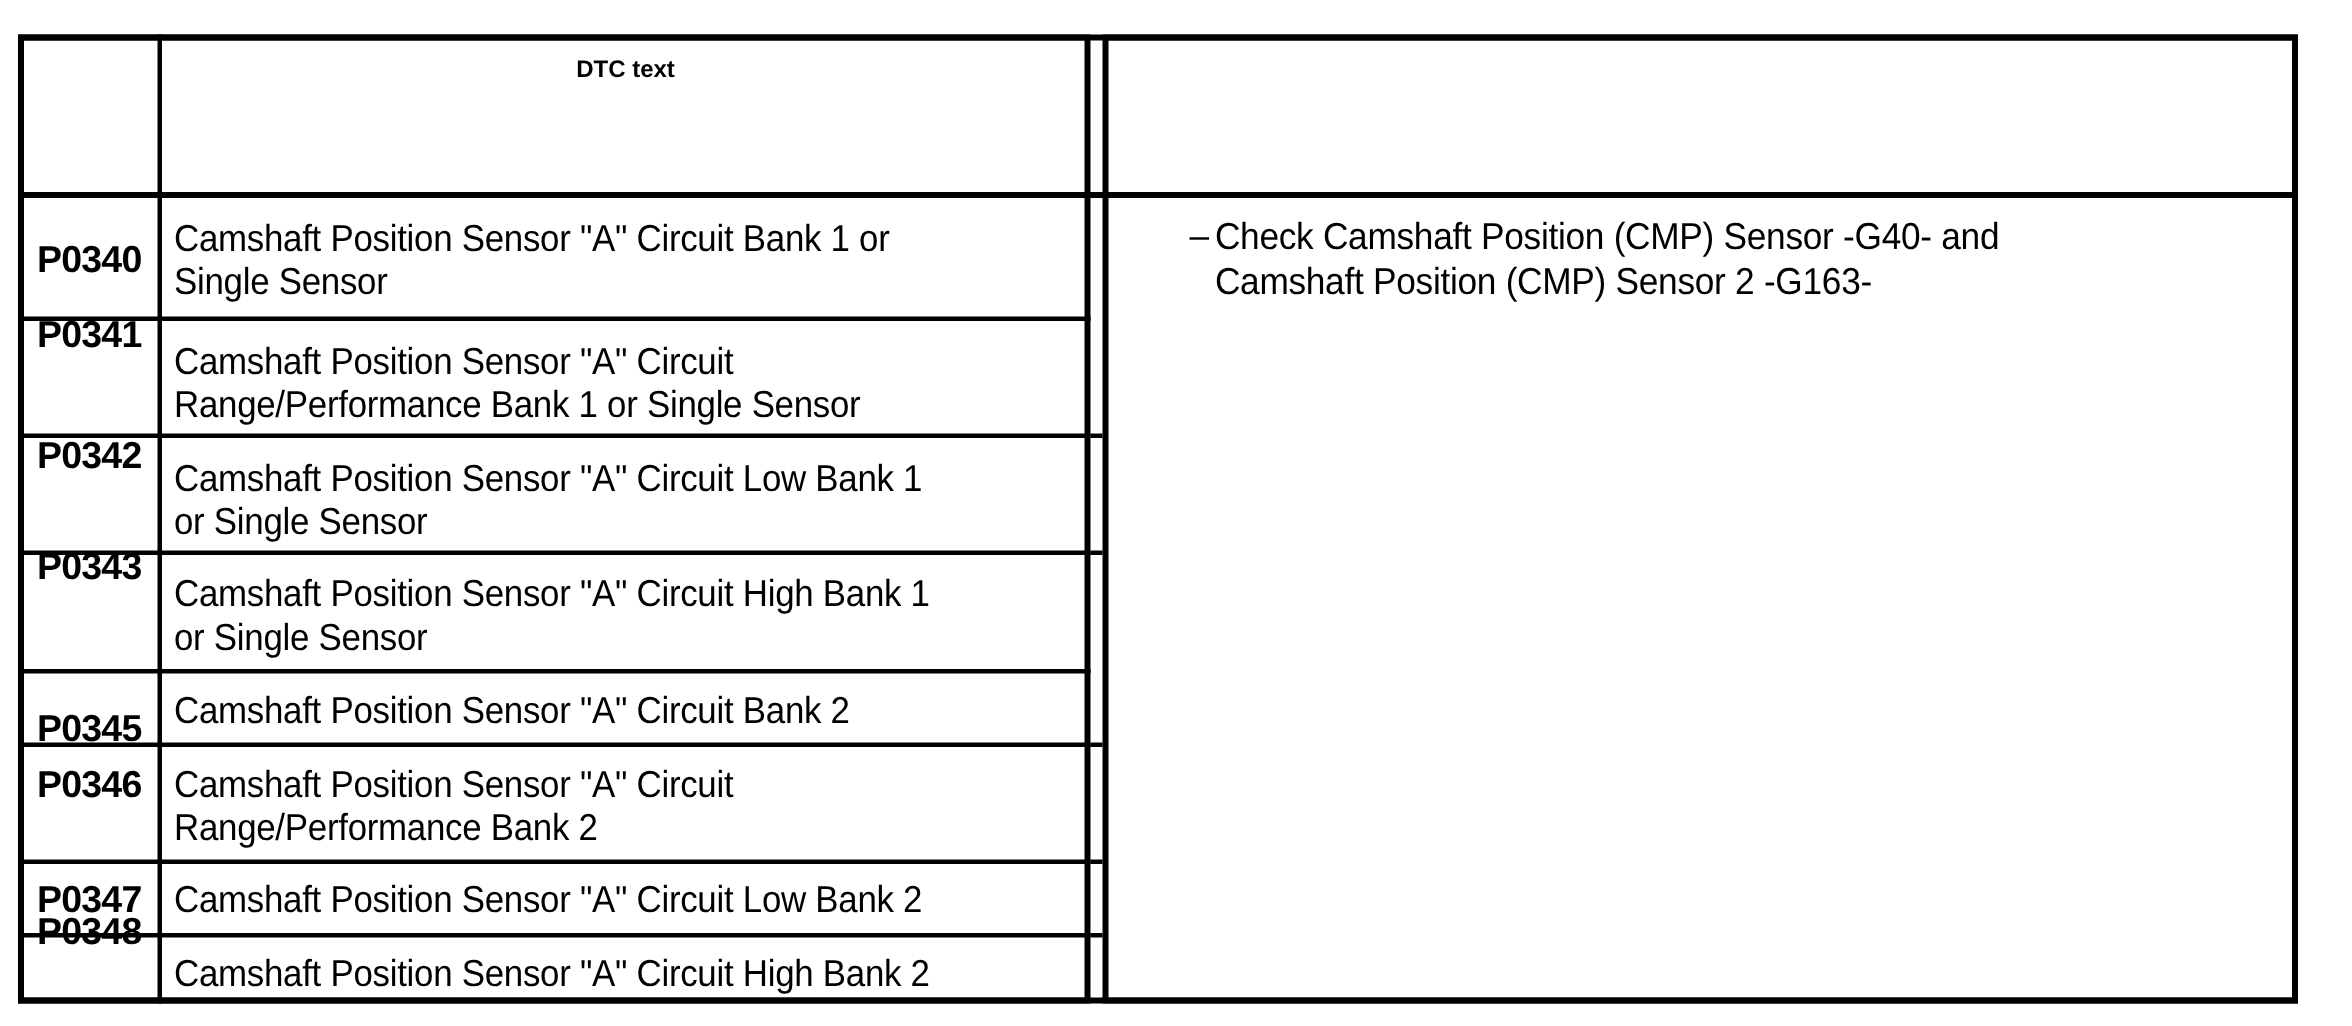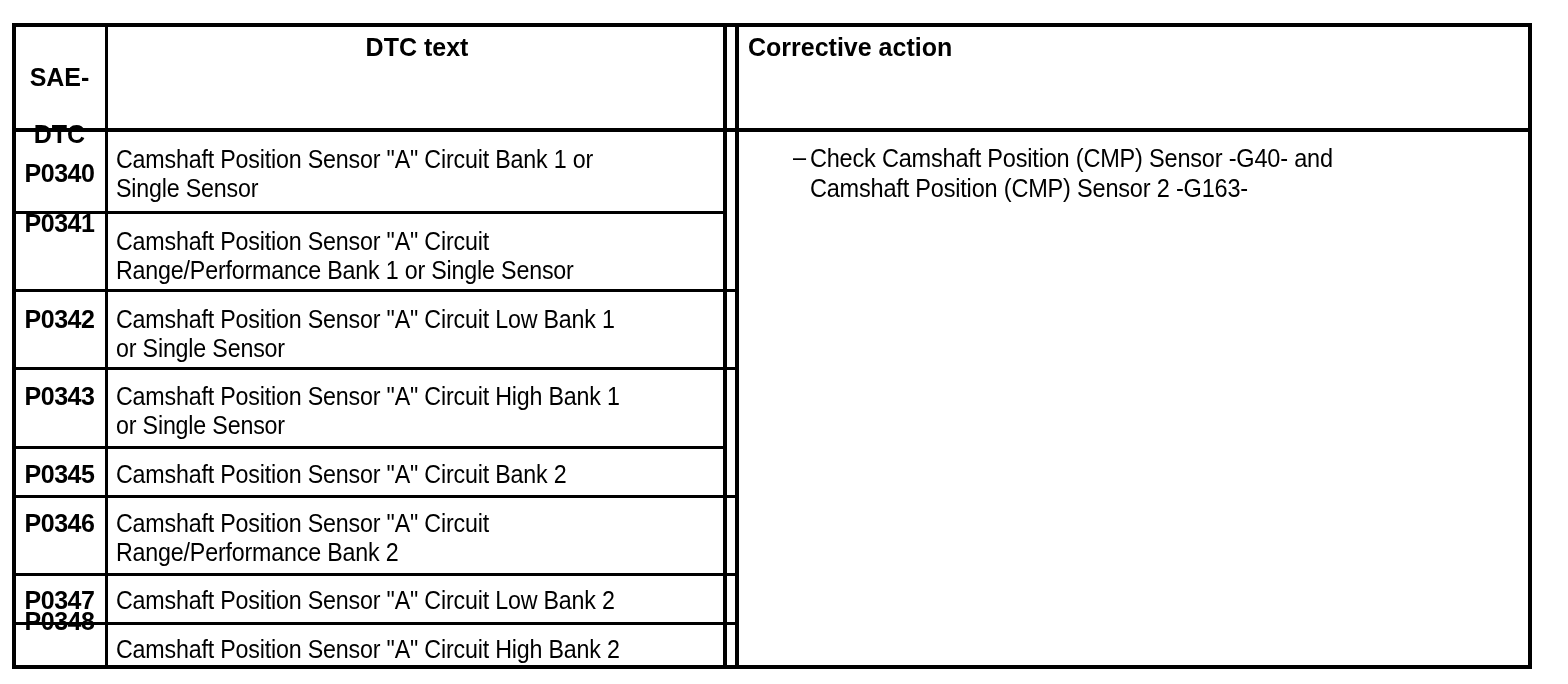--- a/index.html
+++ b/index.html
@@ -95,21 +95,21 @@
     position: absolute;
     box-sizing: border-box;
     font-size: 25px;
     line-height: 29px;
     letter-spacing: -0.2px;
     white-space: pre-line;
   }
 
   .hdr {
     font-weight: bold;
-    font-size: 25px;
+    font-size: 16px;
     line-height: 30px;
     letter-spacing: 0px;
   }
 
   .code-cell {
     left: 14px;
     width: 91px;
     font-weight: bold;
     font-size: 25px;
     text-align: center;
@@ -194,34 +194,29 @@
   <div class="row-rule" style="top:495px"></div>
   <div class="row-rule" style="top:573px"></div>
   <div class="row-rule" style="top:622px"></div>
 
   <div class="row-stub" style="top:289px"></div>
   <div class="row-stub" style="top:367px"></div>
   <div class="row-stub" style="top:495px"></div>
   <div class="row-stub" style="top:573px"></div>
   <div class="row-stub" style="top:622px"></div>
 
-  <div class="cell hdr hdr-sae">
-    <span>SAE-</span>
-    <span class="l2">DTC</span>
-  </div>
 
   <div class="cell hdr hdr-dtctext">DTC text</div>
 
-  <div class="cell hdr hdr-action">Corrective action</div>
 
   <div class="cell code-cell" style="top:159px">P0340</div>
   <div class="cell code-cell" style="top:209px">P0341</div>
-  <div class="cell code-cell" style="top:305px">P0342</div>
-  <div class="cell code-cell" style="top:382px">P0343</div>
-  <div class="cell code-cell" style="top:460px">P0345</div>
+  <div class="cell code-cell" style="top:290px">P0342</div>
+  <div class="cell code-cell" style="top:364px">P0343</div>
+  <div class="cell code-cell" style="top:472px">P0345</div>
   <div class="cell code-cell" style="top:509px">P0346</div>
   <div class="cell code-cell" style="top:586px">P0347</div>
   <div class="cell code-cell" style="top:607px">P0348</div>
 
   <div class="cell text-cell" style="top:145px">Camshaft Position Sensor "A" Circuit Bank 1 or
 Single Sensor</div>
   <div class="cell text-cell" style="top:227px">Camshaft Position Sensor "A" Circuit
 Range/Performance Bank 1 or Single Sensor</div>
   <div class="cell text-cell" style="top:305px">Camshaft Position Sensor "A" Circuit Low Bank 1
 or Single Sensor</div>

